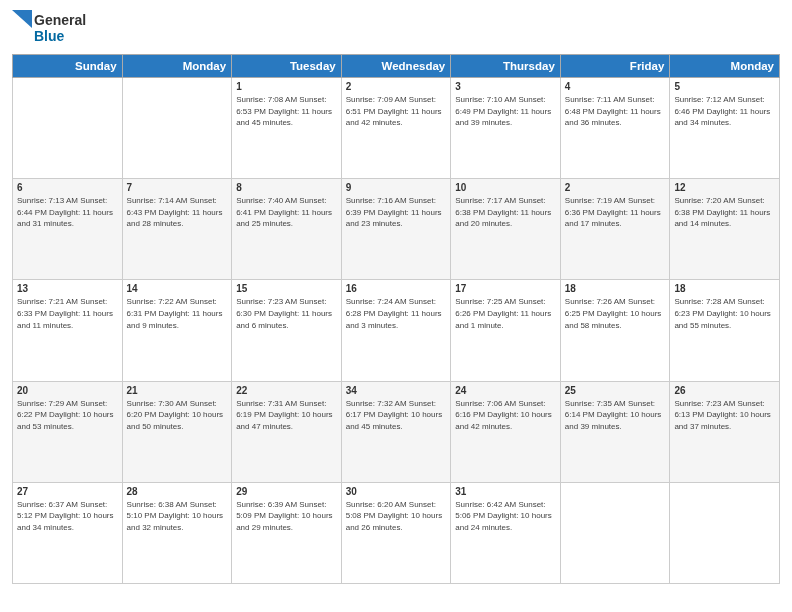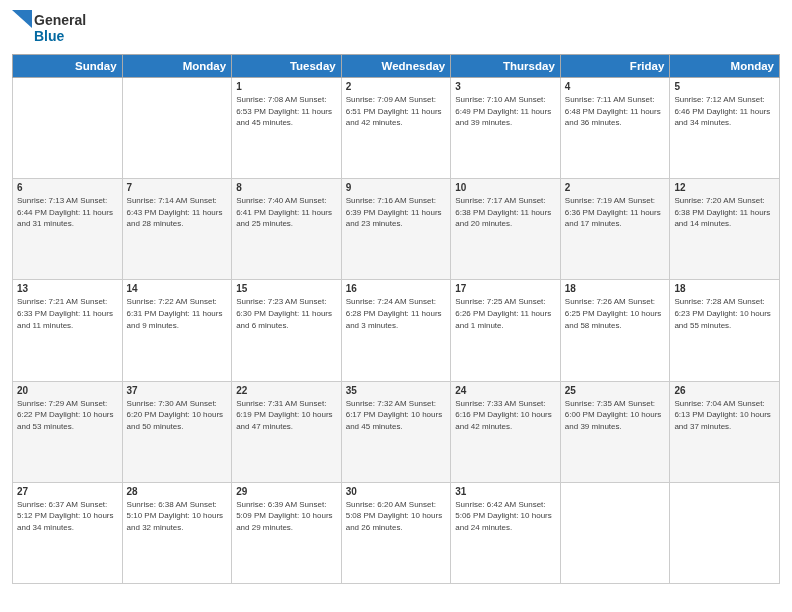--- a/index.html
+++ b/index.html
@@ -241,52 +241,52 @@
           </td>
         </tr>
         <tr>
           <td>
             <span class="day-number">20</span>
             <div class="day-detail">Sunrise: 7:29 AM
 Sunset: 6:22 PM
 Daylight: 10 hours and 53 minutes.</div>
           </td>
           <td>
-            <span class="day-number">37</span>
+            <span class="day-number">21</span>
             <div class="day-detail">Sunrise: 7:30 AM
 Sunset: 6:20 PM
 Daylight: 10 hours and 50 minutes.</div>
           </td>
           <td>
             <span class="day-number">22</span>
             <div class="day-detail">Sunrise: 7:31 AM
 Sunset: 6:19 PM
 Daylight: 10 hours and 47 minutes.</div>
           </td>
           <td>
-            <span class="day-number">35</span>
+            <span class="day-number">34</span>
             <div class="day-detail">Sunrise: 7:32 AM
 Sunset: 6:17 PM
 Daylight: 10 hours and 45 minutes.</div>
           </td>
           <td>
             <span class="day-number">24</span>
-            <div class="day-detail">Sunrise: 7:33 AM
+            <div class="day-detail">Sunrise: 7:06 AM
 Sunset: 6:16 PM
 Daylight: 10 hours and 42 minutes.</div>
           </td>
           <td>
             <span class="day-number">25</span>
             <div class="day-detail">Sunrise: 7:35 AM
-Sunset: 6:00 PM
+Sunset: 6:14 PM
 Daylight: 10 hours and 39 minutes.</div>
           </td>
           <td>
             <span class="day-number">26</span>
-            <div class="day-detail">Sunrise: 7:04 AM
+            <div class="day-detail">Sunrise: 7:23 AM
 Sunset: 6:13 PM
 Daylight: 10 hours and 37 minutes.</div>
           </td>
         </tr>
         <tr>
           <td>
             <span class="day-number">27</span>
             <div class="day-detail">Sunrise: 6:37 AM
 Sunset: 5:12 PM
 Daylight: 10 hours and 34 minutes.</div>

